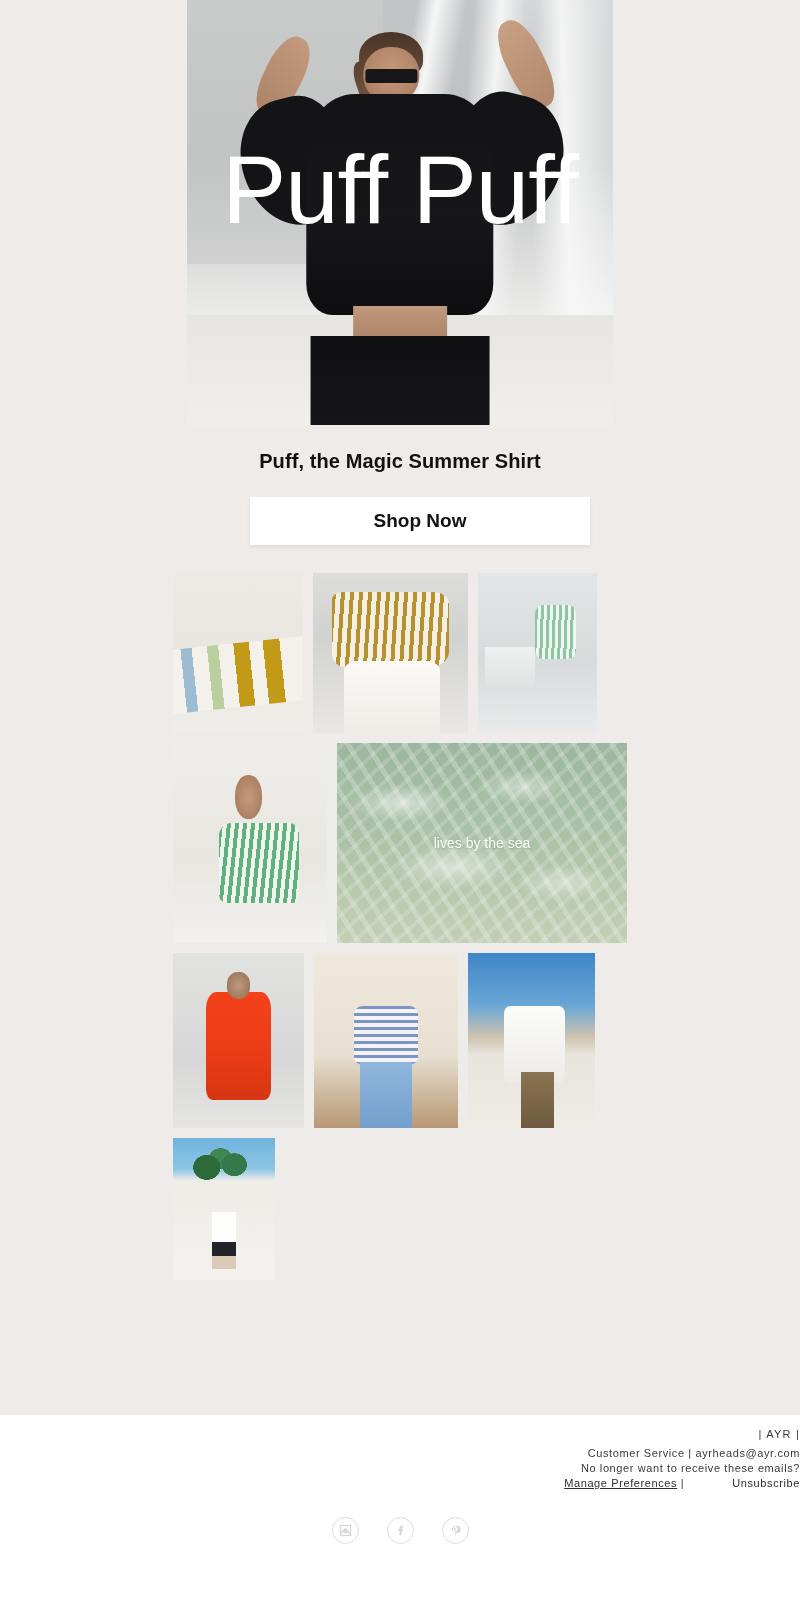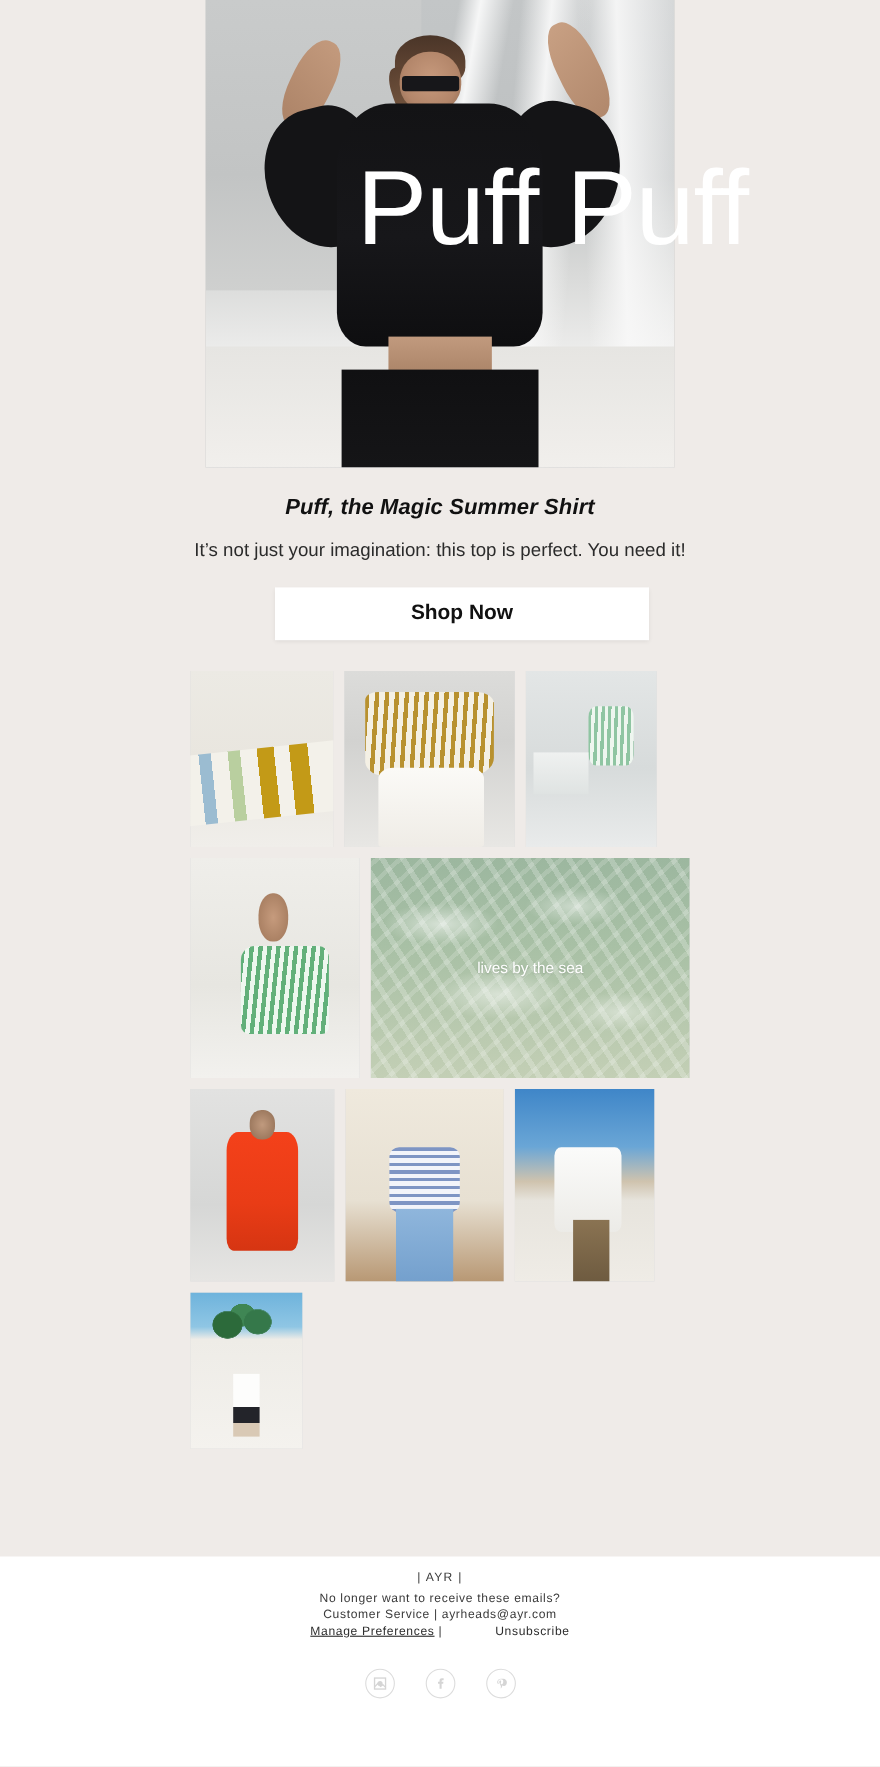--- a/index.html
+++ b/index.html
@@ -104,39 +104,38 @@
     position:absolute; left:50%; top:79%; width:42%; height:21%;
     transform:translateX(-50%);
     background: linear-gradient(180deg,#101012 0%, #151517 100%);
   }
   .hero-title {
     position: absolute;
     top: 142px;
     left: 50%;
     transform: translateX(-50%);
     width: 560px;
-    text-align: right;
+    text-align: center;
     color: #ffffff;
     font-size: 96px;
     line-height: 96px;
     font-weight: 400;
     letter-spacing: -1px;
     white-space: nowrap;
     z-index: 3;
   }
 
   
   .headline {
     text-align: center;
     font-size: 20px;
     font-weight: bold;
     color: #111;
     margin-top: 25px;
     letter-spacing: .1px;
-    font-style: italic;
   }
   .subcopy {
     text-align: center;
     font-size: 17px;
     color: #2b2b2b;
     margin-top: 17px;
     font-weight: 400;
   }
 
   
@@ -276,21 +275,21 @@
   .art-whitewall::after{
     content:""; position:absolute; left:38%; top:52%; width:24%; height:40%;
     background: linear-gradient(180deg,#fdfdfc 0 52%, #23242a 52% 78%, #d9c9b5 78% 100%);
   }
 
   
   .footer {
     position:absolute; left:0; bottom:0;
     width: 800px; height: 191px;
     background: #ffffff;
-    text-align:center;
+    text-align:right;
     padding-top: 13px;
   }
   .f-brand { font-size:11px; color:#3a3a3a; letter-spacing:1.2px; margin-bottom:6px; }
   .f-line { font-size:11px; color:#3a3a3a; letter-spacing:.6px; line-height:15px; }
   .f-link { color:#2d2d2d; text-decoration: underline; }
   .f-plain { color:#2d2d2d; text-decoration:none;padding-left:48px; }
   .socials { display:flex; justify-content:center; gap: 28px; margin-top: 26px; }
   .soc {
     width: 27px; height:27px; border-radius:50%;
     border: 1.5px solid #dcdcdc;
@@ -320,21 +319,20 @@
         <div class="hp-sleeve-l"></div>
         <div class="hp-sleeve-r"></div>
         <div class="hp-torso"></div>
         <div class="hp-midriff"></div>
         <div class="hp-skirt"></div>
       </div>
       <div class="hero-title">Puff Puff</div>
     </div>
 
     <div class="headline">Puff, the Magic Summer Shirt</div>
-    <div class="subcopy">It’s not just your imagination: this top is perfect.  You need it!</div>
 
     <div class="cta-wrap">
       <button class="cta-btn">Shop Now</button>
     </div>
 
     <div class="grid">
         <div class="grow">
           <div class="cell" style="width: 130px; height: 160px;">
             <div class="art-quilt"></div>
           </div>
@@ -369,22 +367,22 @@
           <div class="cell" style="width: 102px; height: 142px;">
             <div class="art-whitewall"></div>
           </div>
         </div>
       </div>
 
   </div>
 
   <div class="footer">
     <div class="f-brand">| AYR |</div>
+    <div class="f-line">Customer Service | ayrheads@ayr.com</div>
     <div class="f-line">No longer want to receive these emails?</div>
-    <div class="f-line">Customer Service | ayrheads@ayr.com</div>
     <div class="f-line">
       <a class="f-link" href="#">Manage Preferences</a><span> |</span><a class="f-plain" href="#">Unsubscribe</a>
     </div>
     <div class="socials">
       <a class="soc" href="#">
         <svg width="13" height="13" viewBox="0 0 13 13" fill="none" stroke="#d5d5d5" stroke-width="1.2">
           <rect x="1.5" y="1.5" width="10" height="10"></rect>
           <circle cx="6.5" cy="6.5" r="2.3" fill="#d5d5d5" stroke="none"></circle>
           <path d="M1.5 9.5 L4.5 6.5 L7 9 L9 7.5 L11.5 10" stroke="#d5d5d5" fill="none"></path>
         </svg>

